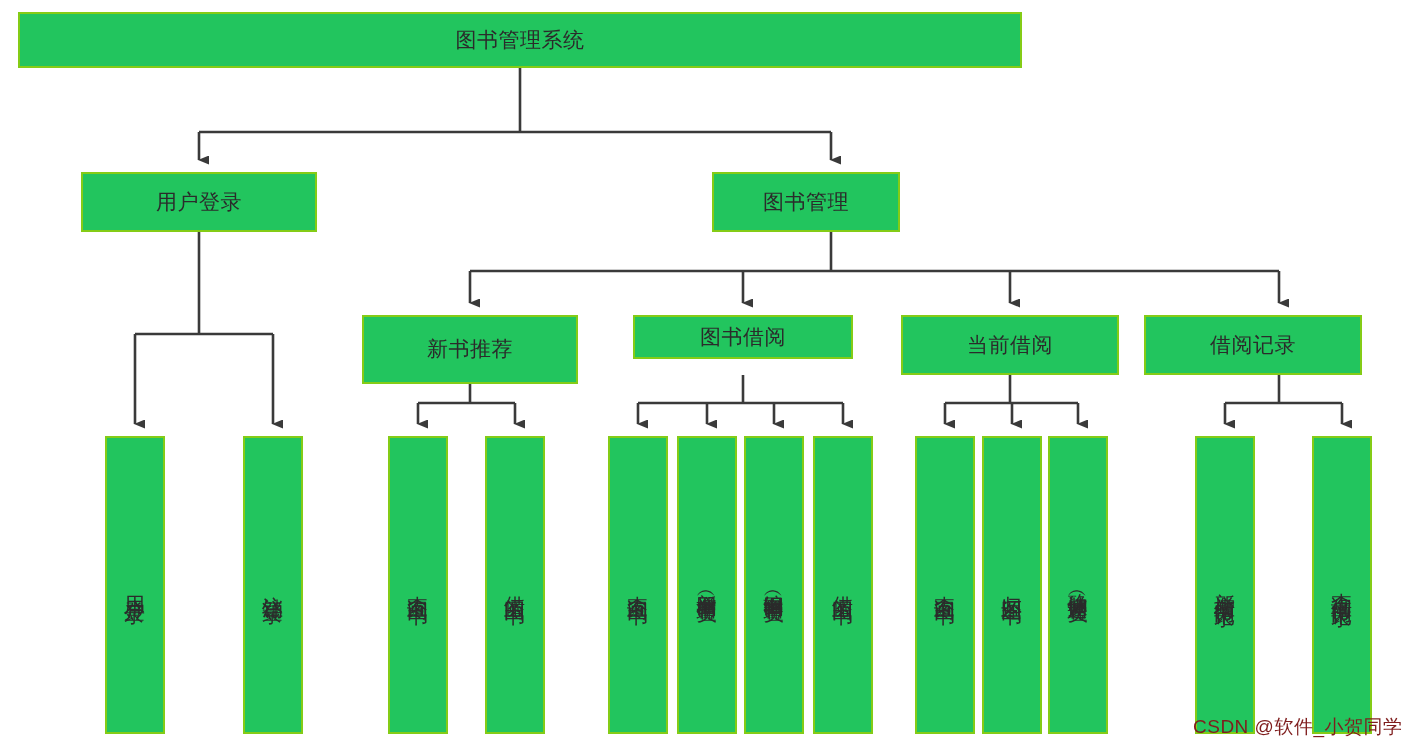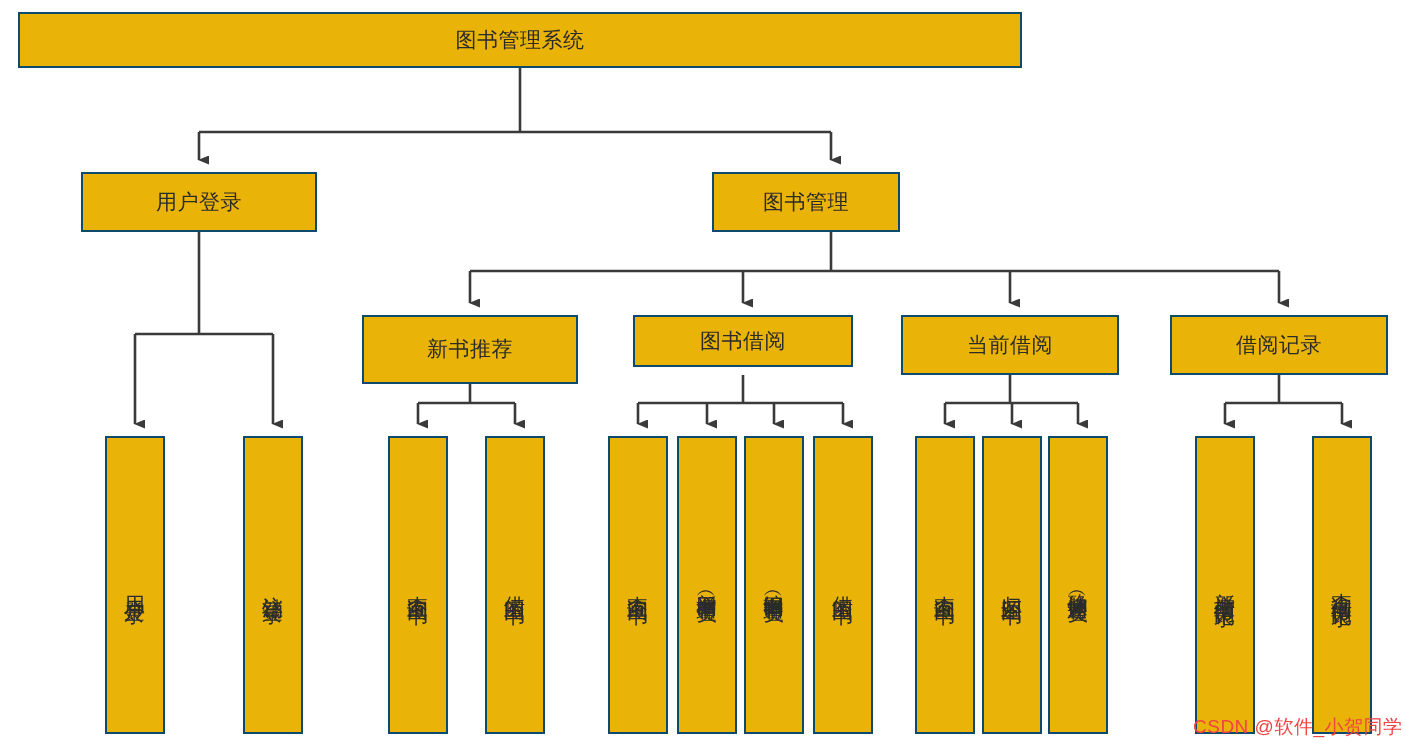--- a/index.html
+++ b/index.html
@@ -23,22 +23,22 @@
     position: absolute;
     left: 0;
     top: 0;
     width: 1405px;
     height: 747px;
     pointer-events: none;
   }
   .node {
     position: absolute;
     box-sizing: border-box;
-    background: #eab308;
-    border: 2px solid #0c4a6e;
+    background: #22c55e;
+    border: 2px solid #84cc16;
     display: flex;
     align-items: center;
     justify-content: center;
     overflow: hidden;
   }
   .node-label {
     color: #2b2b2b;
     text-align: center;
     line-height: 1.18;
     white-space: nowrap;
@@ -60,21 +60,21 @@
     line-height: 1;
     white-space: normal;
     max-height: 100%;
   }
   .node.vert.tight .node-label {
     letter-spacing: 1.5px;
     font-size: 20px;
   }
   .watermark {
     position: absolute;
-    color: #ef4444;
+    color: #7f1d1d;
     font-size: 19px;
     letter-spacing: 0.5px;
     white-space: nowrap;
     user-select: none;
   }
 </style>
 </head>
 <body>
 
 <div id="diagram-root">
@@ -136,27 +136,27 @@
   <div class="node horiz" style="left:81px; top:172px; width:236px; height:60px;">
     <span class="node-label">用户登录</span>
   </div>
   <div class="node horiz" style="left:712px; top:172px; width:188px; height:60px;">
     <span class="node-label">图书管理</span>
   </div>
 
   <div class="node horiz" style="left:362px; top:315px; width:216px; height:69px;">
     <span class="node-label">新书推荐</span>
   </div>
-  <div class="node horiz" style="left:633px; top:315px; width:220px; height:52px;">
+  <div class="node horiz" style="left:633px; top:315px; width:220px; height:44px;">
     <span class="node-label">图书借阅</span>
   </div>
   <div class="node horiz" style="left:901px; top:315px; width:218px; height:60px;">
     <span class="node-label">当前借阅</span>
   </div>
-  <div class="node horiz" style="left:1170px; top:315px; width:218px; height:60px;">
+  <div class="node horiz" style="left:1144px; top:315px; width:218px; height:60px;">
     <span class="node-label">借阅记录</span>
   </div>
 
   <div class="node vert" style="left:105px; top:436px; width:60px; height:298px;">
     <span class="node-label">用户登录</span>
   </div>
   <div class="node vert" style="left:243px; top:436px; width:60px; height:298px;">
     <span class="node-label">注销登录</span>
   </div>
 

